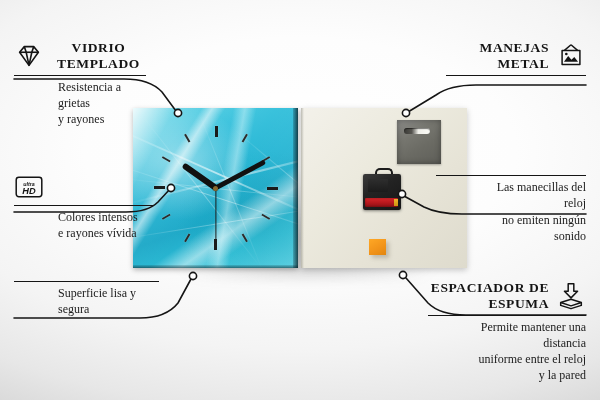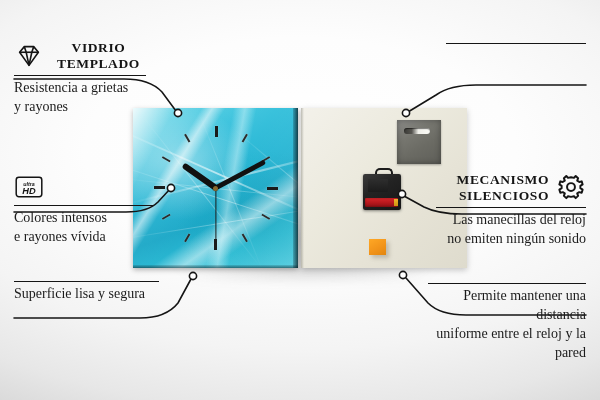--- a/index.html
+++ b/index.html
@@ -252,25 +252,26 @@
   }
   .callout.left .title { text-align: center; }
   .callout.right .title { text-align: right; }
   .callout .rule {
     height: 1.4px;
     background: #151515;
     margin-top: 3px;
   }
   .callout .desc {
     font-family: "Liberation Serif", serif;
-    font-size: 14px;
+    font-size: 12px;
     line-height: 1.34;
     color: #1b1b1b;
     margin-top: 3px;
     white-space: pre-line;
+    margin-left: 44px;
   }
   .callout.right .desc { text-align: right; }
   .icon {
     flex: 0 0 auto;
     width: 30px;
     height: 30px;
     display: block;
     font-style: italic;
   }
   .icon svg { display: block; width: 30px; height: 30px; }
@@ -419,38 +420,52 @@
     <div class="desc">Colores intensos
 e rayones vívida</div>
   </div>
 
   <div class="callout left" style="left:14px; top:278px; width:145px;">
     <div class="rule"></div>
     <div class="desc">Superficie lisa y segura</div>
   </div>
 
   <div class="callout right" style="left:446px; top:40px; width:140px;">
-    <div class="rule"></div>
-  </div>
-
-  <div class="callout right" style="left:436px; top:172px; width:150px;">
     <div class="head">
-      <div class="title">MECANISMO
-SILENCIOSO</div>
+      <div class="title">MANEJAS
+METAL</div>
       <span class="icon">
-        <svg viewBox="0 0 32 32" fill="none" stroke="#141414" stroke-width="2.1" stroke-linecap="round" stroke-linejoin="round">
-          <path d="M16 4.5 L19.2 5.2 L21 3.2 L23.6 5.6 L22.6 8.2 L24.8 9.6 L27.4 8.9 L28.4 12.2 L26 13.8 L26 16.2 L28.4 17.8 L27.4 21.1 L24.8 20.4 L22.6 21.8 L23.6 24.4 L21 26.8 L19.2 24.8 L16 25.5 L12.8 24.8 L11 26.8 L8.4 24.4 L9.4 21.8 L7.2 20.4 L4.6 21.1 L3.6 17.8 L6 16.2 L6 13.8 L3.6 12.2 L4.6 8.9 L7.2 9.6 L9.4 8.2 L8.4 5.6 L11 3.2 L12.8 5.2 Z"></path>
-          <circle cx="16" cy="15" r="4.2"></circle>
+        <svg viewBox="0 0 32 32" fill="none" stroke="#141414" stroke-width="1.6" stroke-linejoin="round">
+          <path d="M16 4 L9 10"></path>
+          <path d="M16 4 L23 10"></path>
+          <rect x="6.5" y="10" width="19" height="15"></rect>
+          <path d="M8.5 22 L13 16 L16.5 20 L19.5 17 L23.5 22 Z" fill="#141414" stroke="none"></path>
+          <circle cx="11" cy="13.8" r="1.4" fill="#141414" stroke="none"></circle>
         </svg>
       </span>
     </div>
     <div class="rule"></div>
+  </div>
+
+  <div class="callout right" style="left:436px; top:172px; width:150px;">
+    <div class="rule"></div>
     <div class="desc">Las manecillas del reloj
 no emiten ningún sonido</div>
   </div>
 
   <div class="callout right" style="left:428px; top:280px; width:158px;">
+    <div class="head">
+      <div class="title">ESPACIADOR
+DE ESPUMA</div>
+      <span class="icon">
+        <svg viewBox="0 0 32 32" fill="none" stroke="#141414" stroke-width="1.6" stroke-linejoin="round">
+          <path d="M13 3 L19 3 L19 11 L23 11 L16 18 L9 11 L13 11 Z"></path>
+          <path d="M16 19.5 L27 23 L16 26.5 L5 23 Z"></path>
+          <path d="M5 23 L5 26 L16 29.5 L27 26 L27 23"></path>
+        </svg>
+      </span>
+    </div>
     <div class="rule"></div>
     <div class="desc">Permite mantener una distancia
 uniforme entre el reloj y la pared</div>
   </div>
 
 </div>
 
 </body></html>

